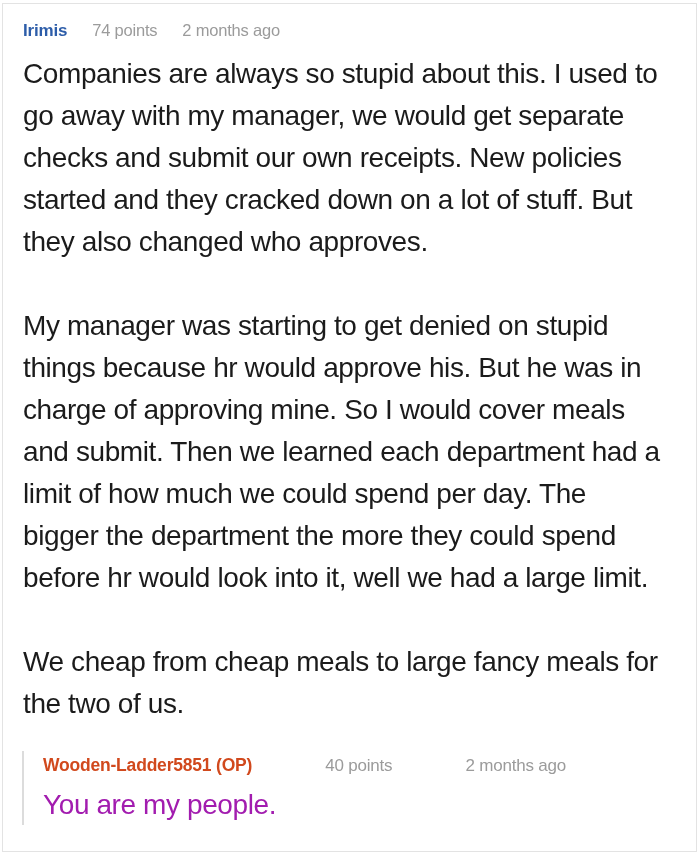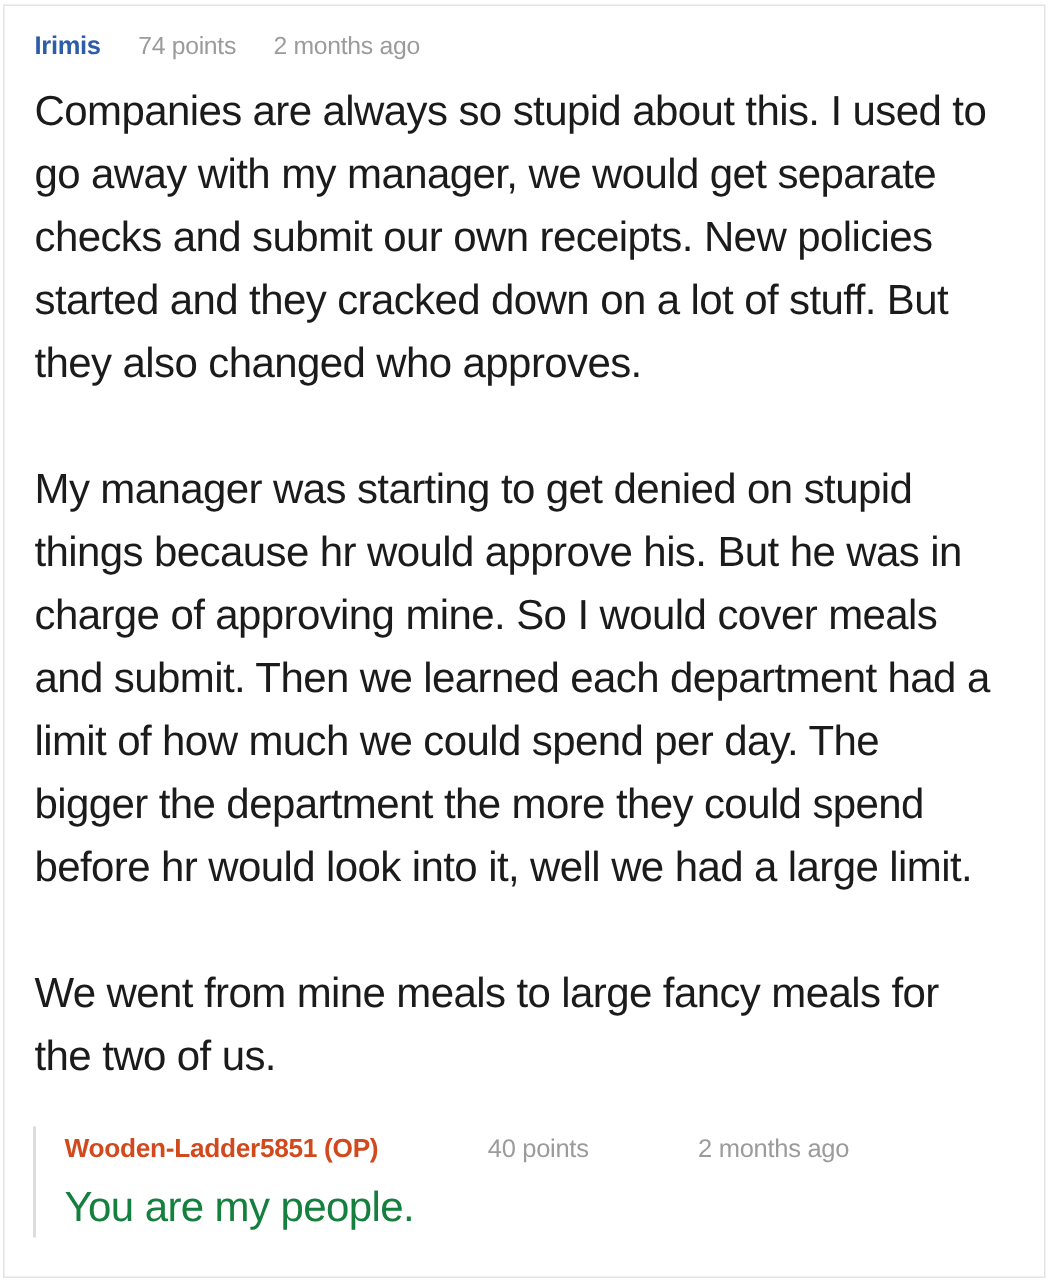--- a/index.html
+++ b/index.html
@@ -73,39 +73,39 @@
     color: #d1491d;
     letter-spacing: -0.2px;
     cursor: pointer;
   }
   .reply-header .meta { margin-left: 26px; font-size: 17px; }
   .reply-text {
     margin: 0;
     font-size: 28px;
     line-height: 40px;
     letter-spacing: -0.4px;
-    color: #15803d;
+    color: #a21caf;
   }
 </style>
 </head>
 <body>
 
 <div class="stage">
   <div class="comment-card">
 
     <div class="comment-header">
       <span class="author-link">Irimis</span>
       <span class="meta">74 points</span>
       <span class="meta">2 months ago</span>
     </div>
 
     <div class="comment-body">
       <p>Companies are always so stupid about this. I used to go away with my manager, we would get separate checks and submit our own receipts. New policies started and they cracked down on a lot of stuff. But they also changed who approves.</p>
       <p>My manager was starting to get denied on stupid things because hr would approve his. But he was in charge of approving mine. So I would cover meals and submit. Then we learned each department had a limit of how much we could spend per day. The bigger the department the more they could spend before hr would look into it, well we had a large limit.</p>
-      <p>We went from mine meals to large fancy meals for the two of us.</p>
+      <p>We cheap from cheap meals to large fancy meals for the two of us.</p>
     </div>
 
     <div class="reply-block">
       <div class="reply-header">
         <span class="reply-author-link">Wooden-Ladder5851 (OP)</span>
         <span class="meta">40 points</span>
         <span class="meta">2 months ago</span>
       </div>
       <p class="reply-text">You are my people.</p>
     </div>

